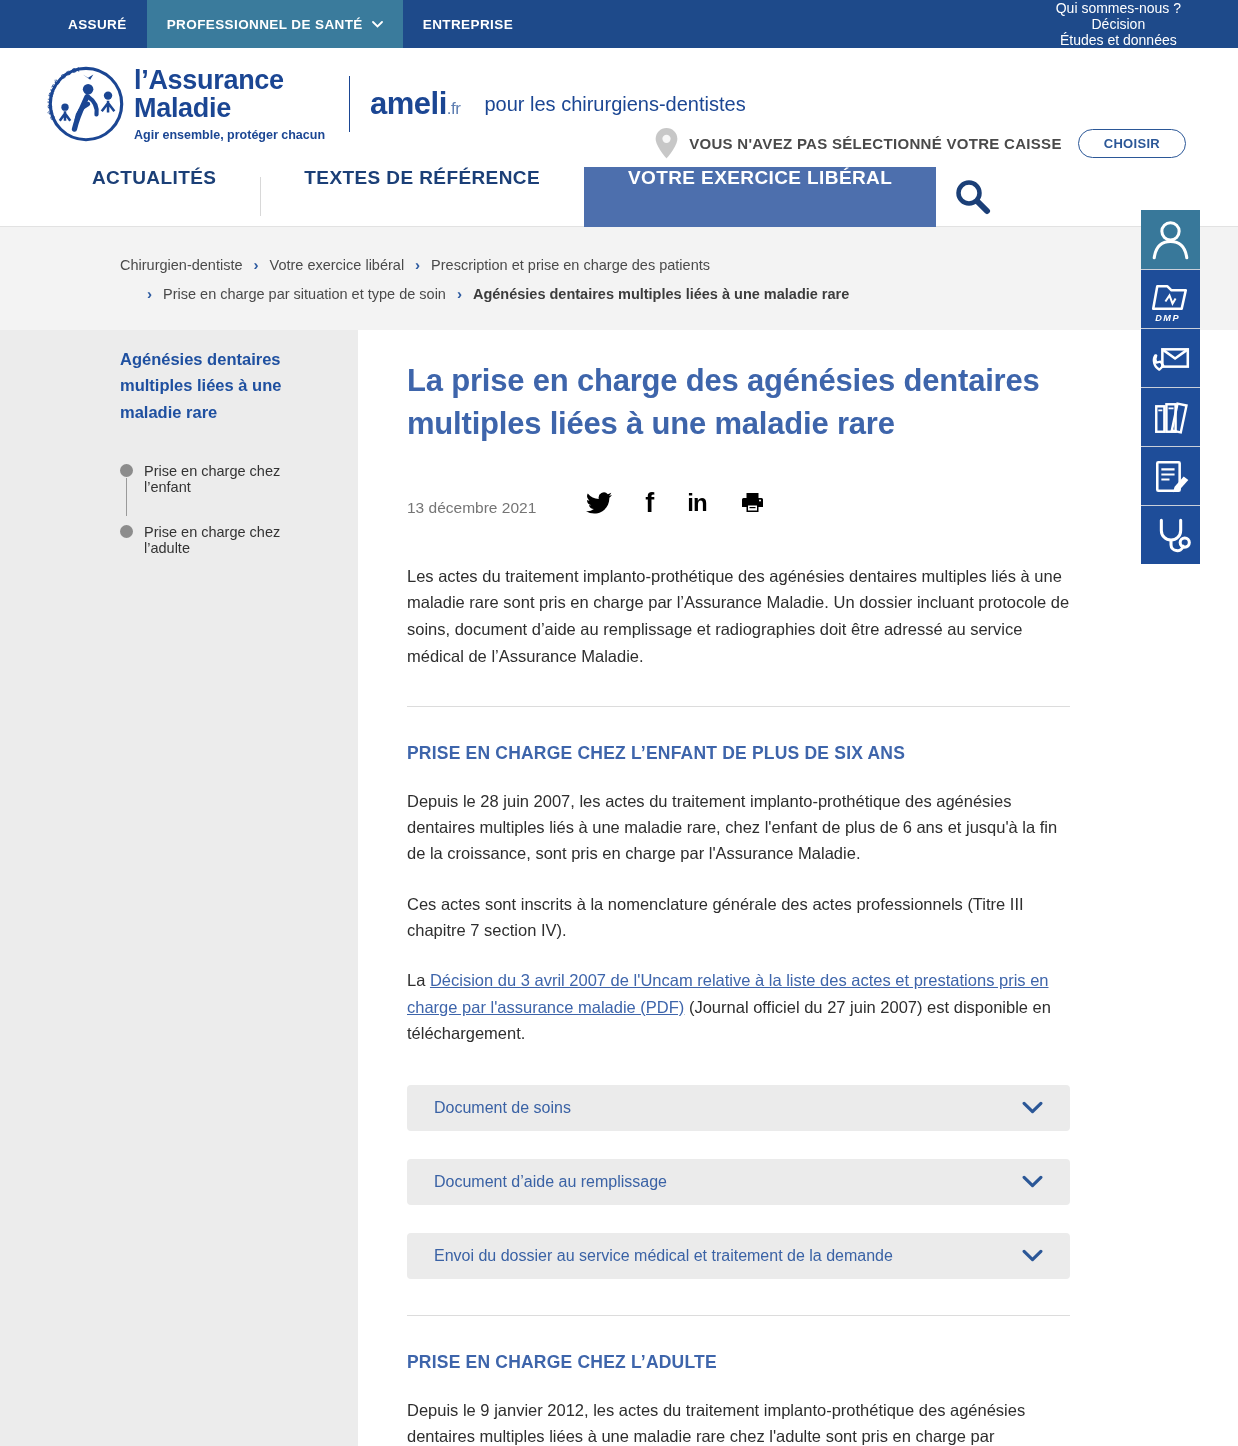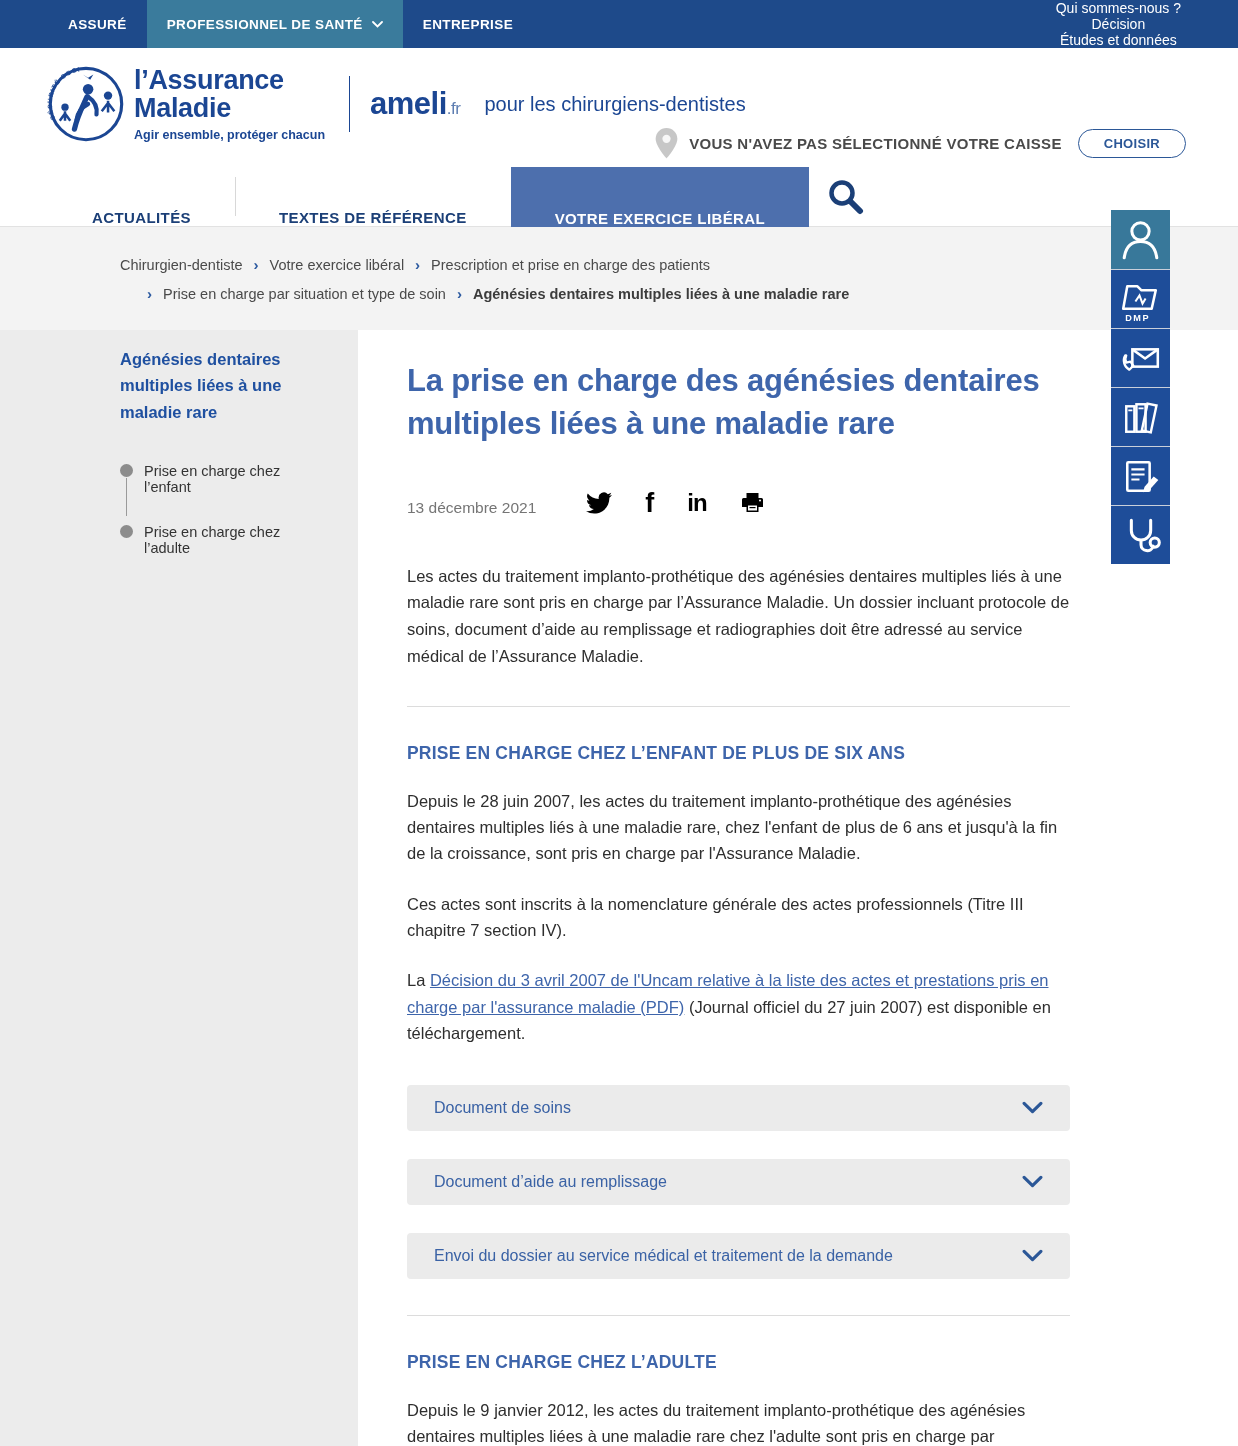--- a/index.html
+++ b/index.html
@@ -30,21 +30,21 @@
   .ameli-tld { font-size: 17px; font-weight: normal; color: #5d7db1; }
   .site-audience { font-size: 20px; color: #1b4693; margin-left: 24px; }
   .caisse { position: absolute; right: 52px; top: 80px; display: flex; align-items: center; }
   .pin { margin-right: 11px; }
   .caisse-text { font-size: 15px; font-weight: bold; color: #4a4a4a; letter-spacing: .3px; }
   .choisir { margin-left: 16px; background: #fff; border: 1.5px solid #2b5797; color: #2b5797;
     font-size: 13px; font-weight: bold; border-radius: 15px; padding: 6px 25px; cursor: pointer; letter-spacing: .3px; }
 
   
   .mainnav { height: 60px; background: #fff; border-bottom: 1px solid #e2e2e2; display: flex; align-items: stretch; padding-left: 48px; position: relative; z-index: 4; }
-  .nav-item { display: flex; align-items: flex-end; padding: 0 44px; font-size: 15px; font-weight: bold;
+  .nav-item { display: flex; align-items: flex-start; padding: 0 44px; font-size: 19px; font-weight: bold;
     color: #1b3f77; letter-spacing: .4px; cursor: pointer; position: relative; }
   .nav-item + .nav-item::before { content: ""; position: absolute; left: 0; top: 10px; bottom: 10px; width: 1px; background: #d8d8d8; }
   .nav-item.active { background: #4d6fad; color: #fff; margin-bottom: -1px; }
   .nav-item.active::before { display: none; }
   .search-btn { display: flex; align-items: center; padding: 0 18px; cursor: pointer; }
 
   
   .crumbband { background: #f3f3f3; padding: 24px 240px 22px 120px; font-size: 14.5px; color: #4a4a4a; }
   .crumb-row { line-height: 1.9; }
   .crumb-row.second { padding-left: 16px; }
@@ -75,21 +75,21 @@
   h2.sec-head { font-size: 17.5px; font-weight: bold; color: #3e65ab; letter-spacing: .2px; }
   .main-col p.body { font-size: 16.5px; line-height: 1.6; color: #2e2e2e; margin-top: 24px; }
   a.textlink { color: #3e65ab; text-decoration: underline; cursor: pointer; }
 
   .accordion { background: #ebebeb; border-radius: 4px; margin-top: 28px; height: 46px;
     display: flex; align-items: center; justify-content: space-between; padding: 0 27px; cursor: pointer; }
   .accordion.first { margin-top: 38px; }
   .acc-label { font-size: 16px; color: #3a62a5; }
 
   
-  .side-toolbar { position: absolute; top: 210px; left: 1111px; width: 59px; z-index: 10; }
+  .side-toolbar { position: absolute; top: 210px; left: 1141px; width: 59px; z-index: 10; font-style: italic; }
   .tool-tile { width: 59px; height: 59px; background: #1e4d99; display: flex; align-items: center; justify-content: center; cursor: pointer; }
   .tool-tile + .tool-tile { border-top: 1px solid #c9cfda; }
   .tool-tile.active { background: #38789a; }
 </style>
 </head>
 <body>
 
 <div class="topbar">
   <div class="audience">
     <div class="aud-item">

